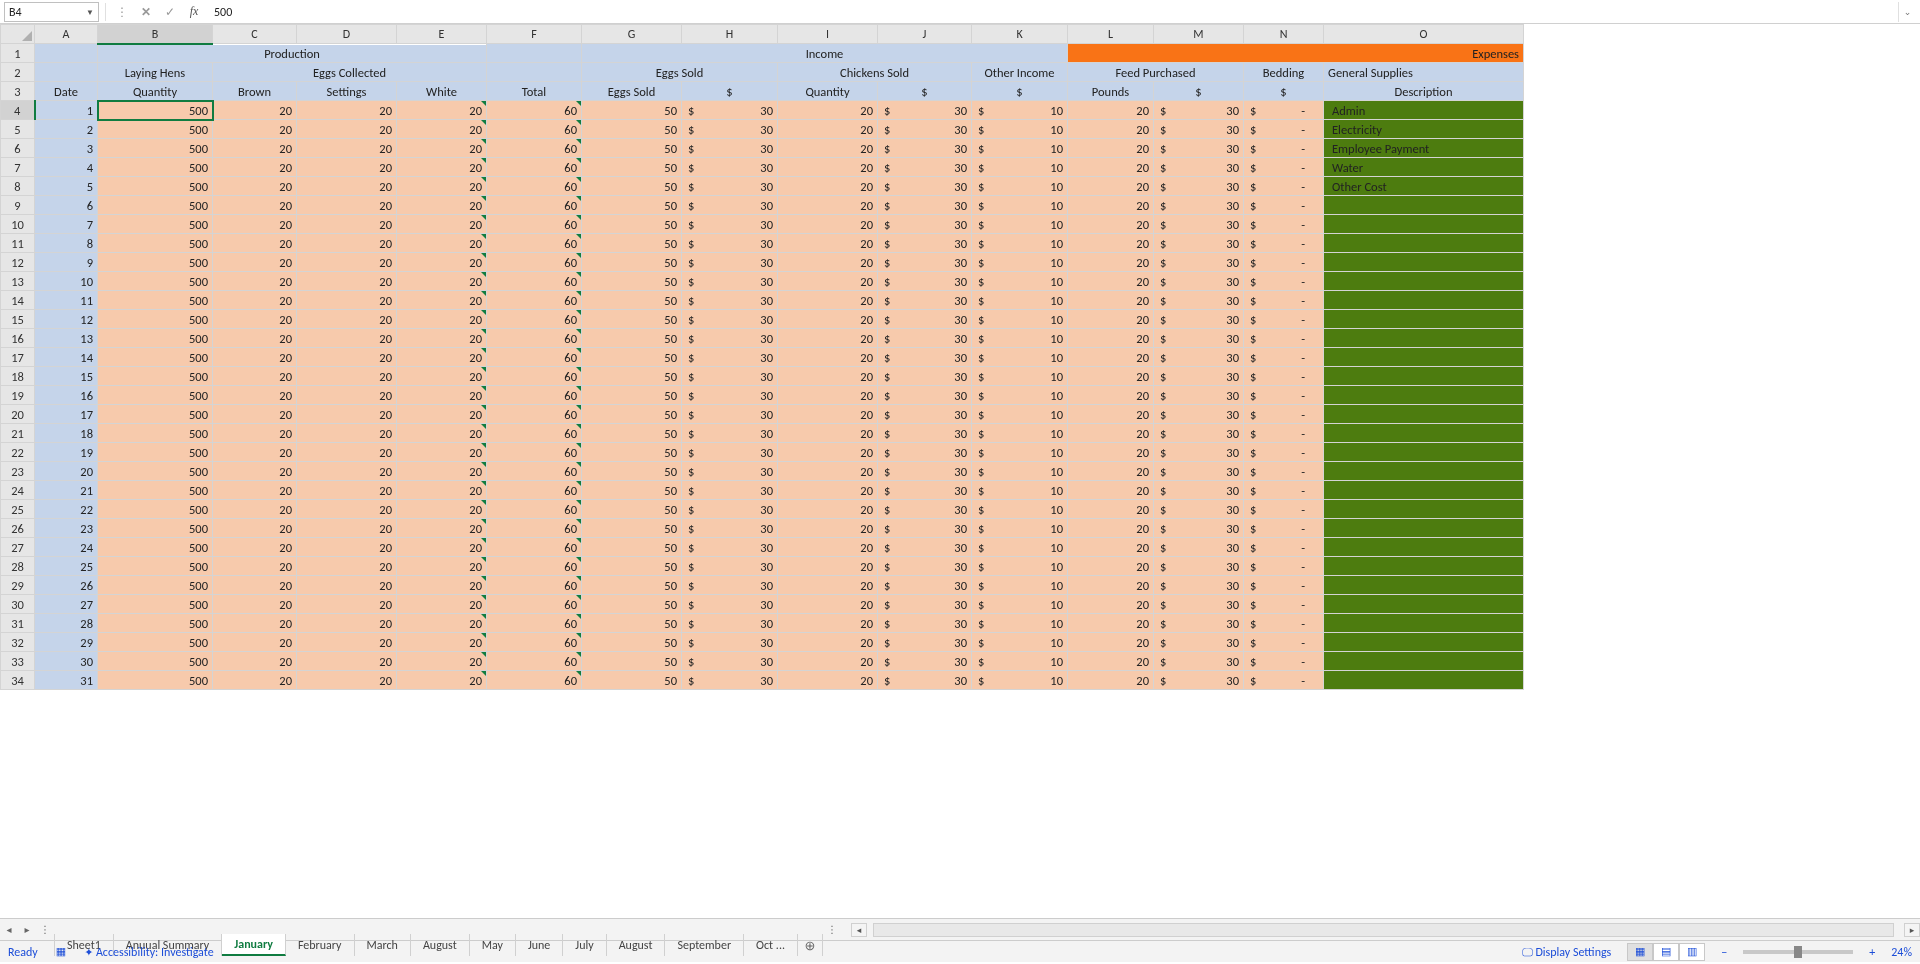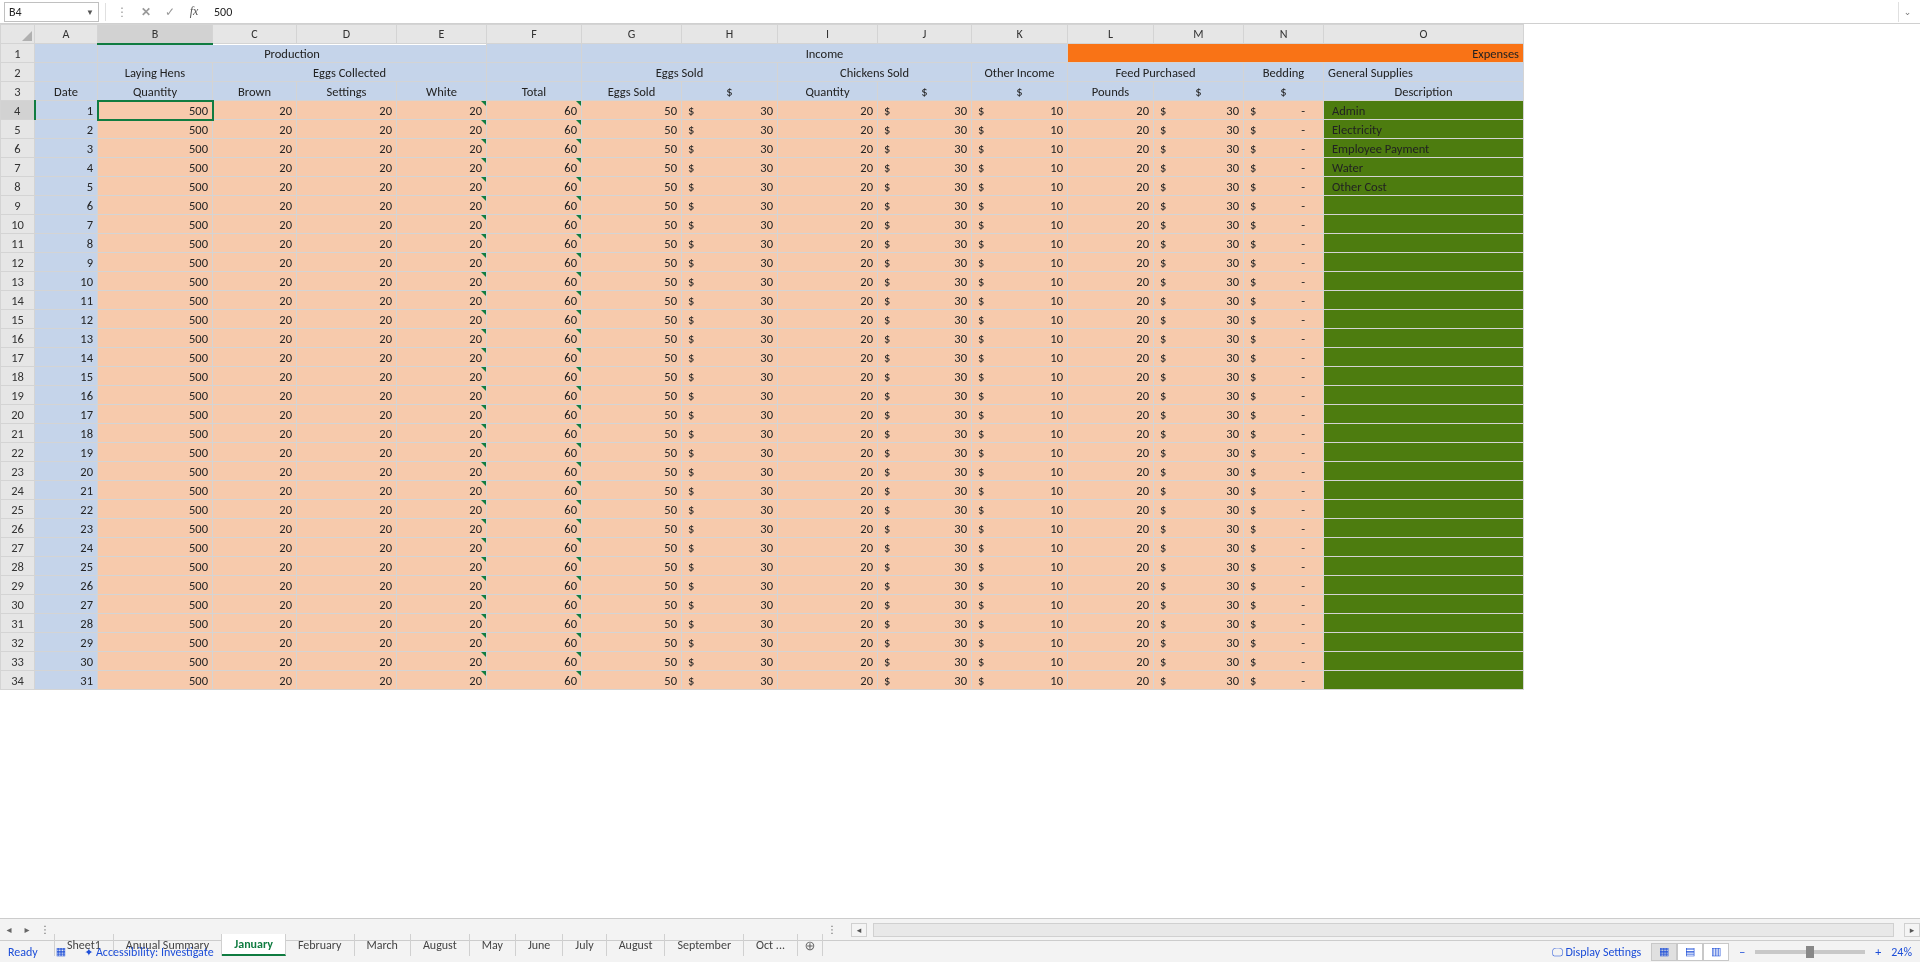--- a/index.html
+++ b/index.html
@@ -66,21 +66,21 @@
 .tab.first { border-left:1px solid #d0d0d0;}
 .tab.active { background:#fff; color:#107c41; font-weight:600; border-bottom:2px solid #107c41; height:22px;}
 .tab.add { width:22px; justify-content:center; color:#666; font-size:13px;}
 .tab-scroll { flex:1; display:flex; align-items:center; padding-left:10px; gap:6px;}
 .hscroll-track { flex:1; height:14px; background:#e8e8e8; border:1px solid #d0d0d0; position:relative; margin-right:4px;}
 .hscroll-arrow { width:16px; height:14px; border:1px solid #d0d0d0; background:#f4f4f4; text-align:center; font-size:9px; color:#555; line-height:12px;}
 
 
 .status-bar { height:22px; background:#f3f3f3; border-top:1px solid #ccc; display:flex; align-items:center; justify-content:space-between; font-size:12px; color:#1d4ed8; padding:0 8px;}
 .status-left{ display:flex; gap:18px; align-items:center;}
-.status-right{ display:flex; gap:10px; align-items:center;}
+.status-right{ display:flex; gap:16px; align-items:center;}
 .view-btns { display:flex; gap:0;}
 .view-btn { width:26px; height:18px; border:1px solid #c8c8c8; display:flex; align-items:center; justify-content:center; background:#fff;}
 .view-btn.active{ background:#e0e0e0;}
 .zoom-slider { width:110px; height:4px; background:#c8c8c8; position:relative;}
 .zoom-thumb{ width:8px;height:12px;background:#888;position:absolute;left:50%;top:-4px;transform:translateX(-50%);}
 .icon-sm{font-size:11px;}
 
 
 .bl { border-left:1.5px solid #666;}
 

